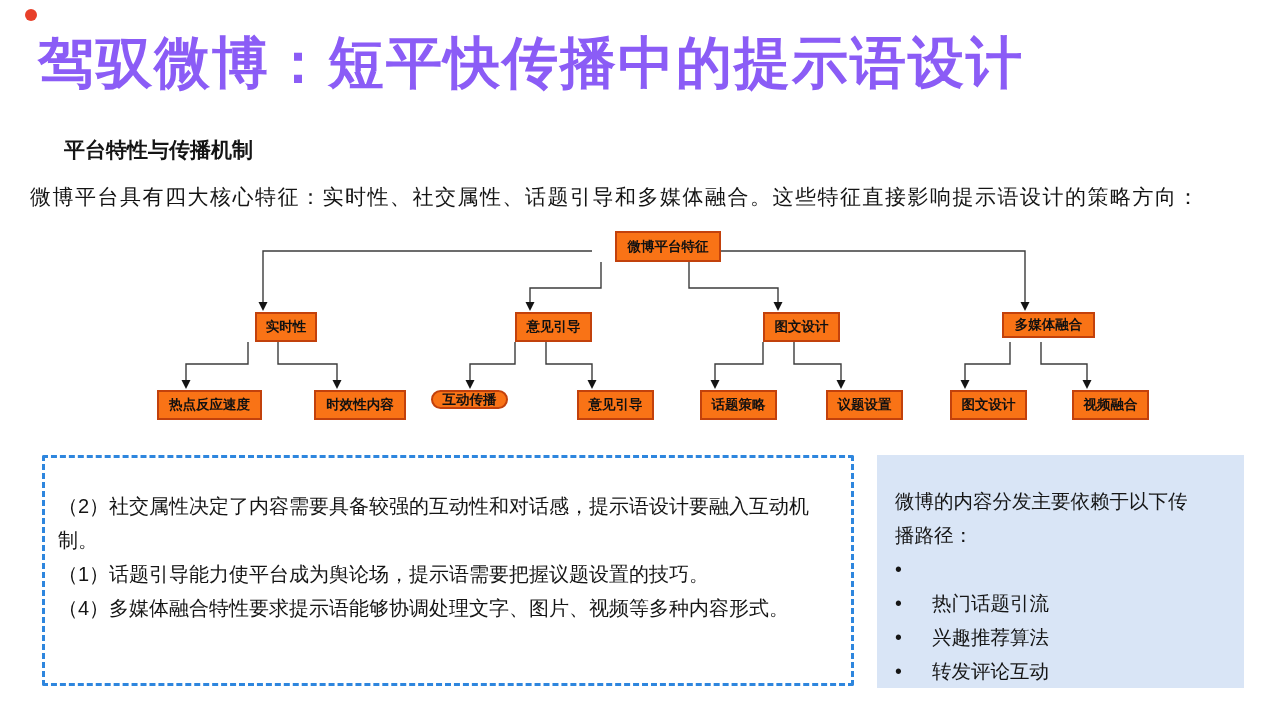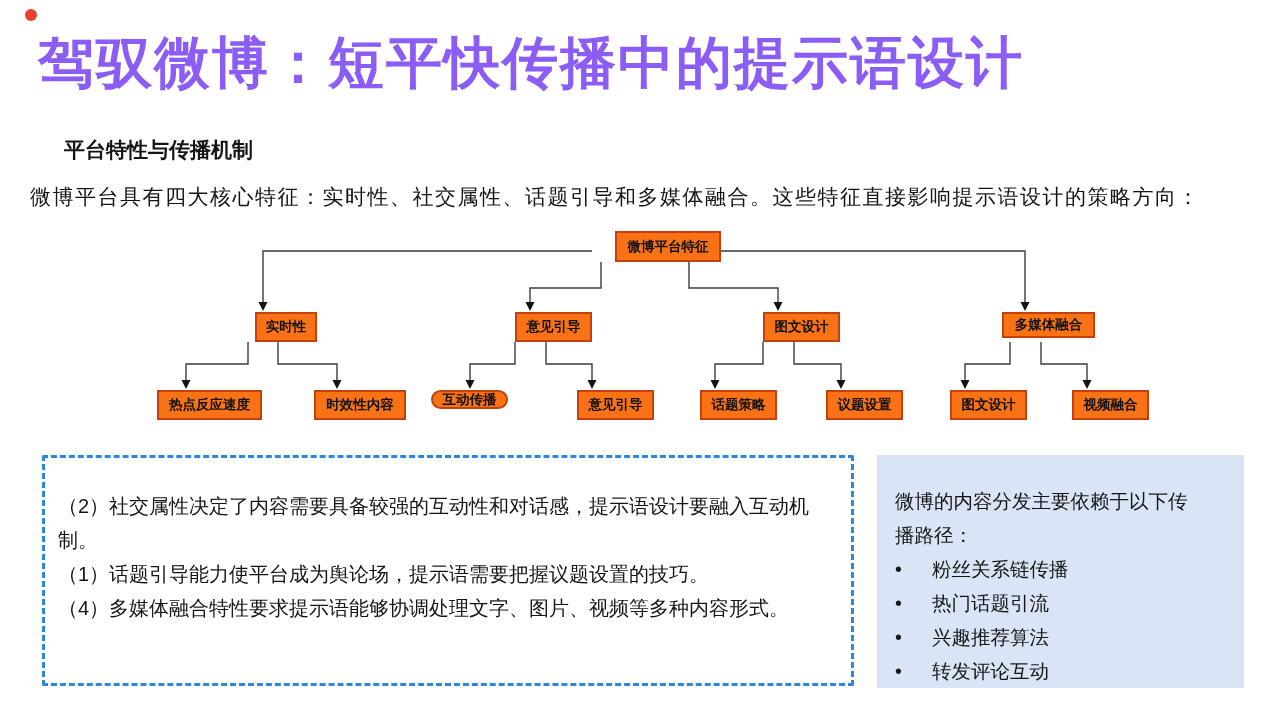--- a/index.html
+++ b/index.html
@@ -130,21 +130,20 @@
   <p>（2）社交属性决定了内容需要具备较强的互动性和对话感，提示语设计要融入互动机制。</p>
   <p>（1）话题引导能力使平台成为舆论场，提示语需要把握议题设置的技巧。</p>
   <p>（4）多媒体融合特性要求提示语能够协调处理文字、图片、视频等多种内容形式。</p>
 </div>
 
 <div class="dist-box">
   <p class="dist-intro">微博的内容分发主要依赖于以下传播路径：</p>
   <ul class="dist-list">
     <li>
       <span class="marker">•</span>
-      <span>粉丝关系链传播</span>
     </li>
     <li>
       <span class="marker">•</span>
       <span>热门话题引流</span>
     </li>
     <li>
       <span class="marker">•</span>
       <span>兴趣推荐算法</span>
     </li>
     <li>

